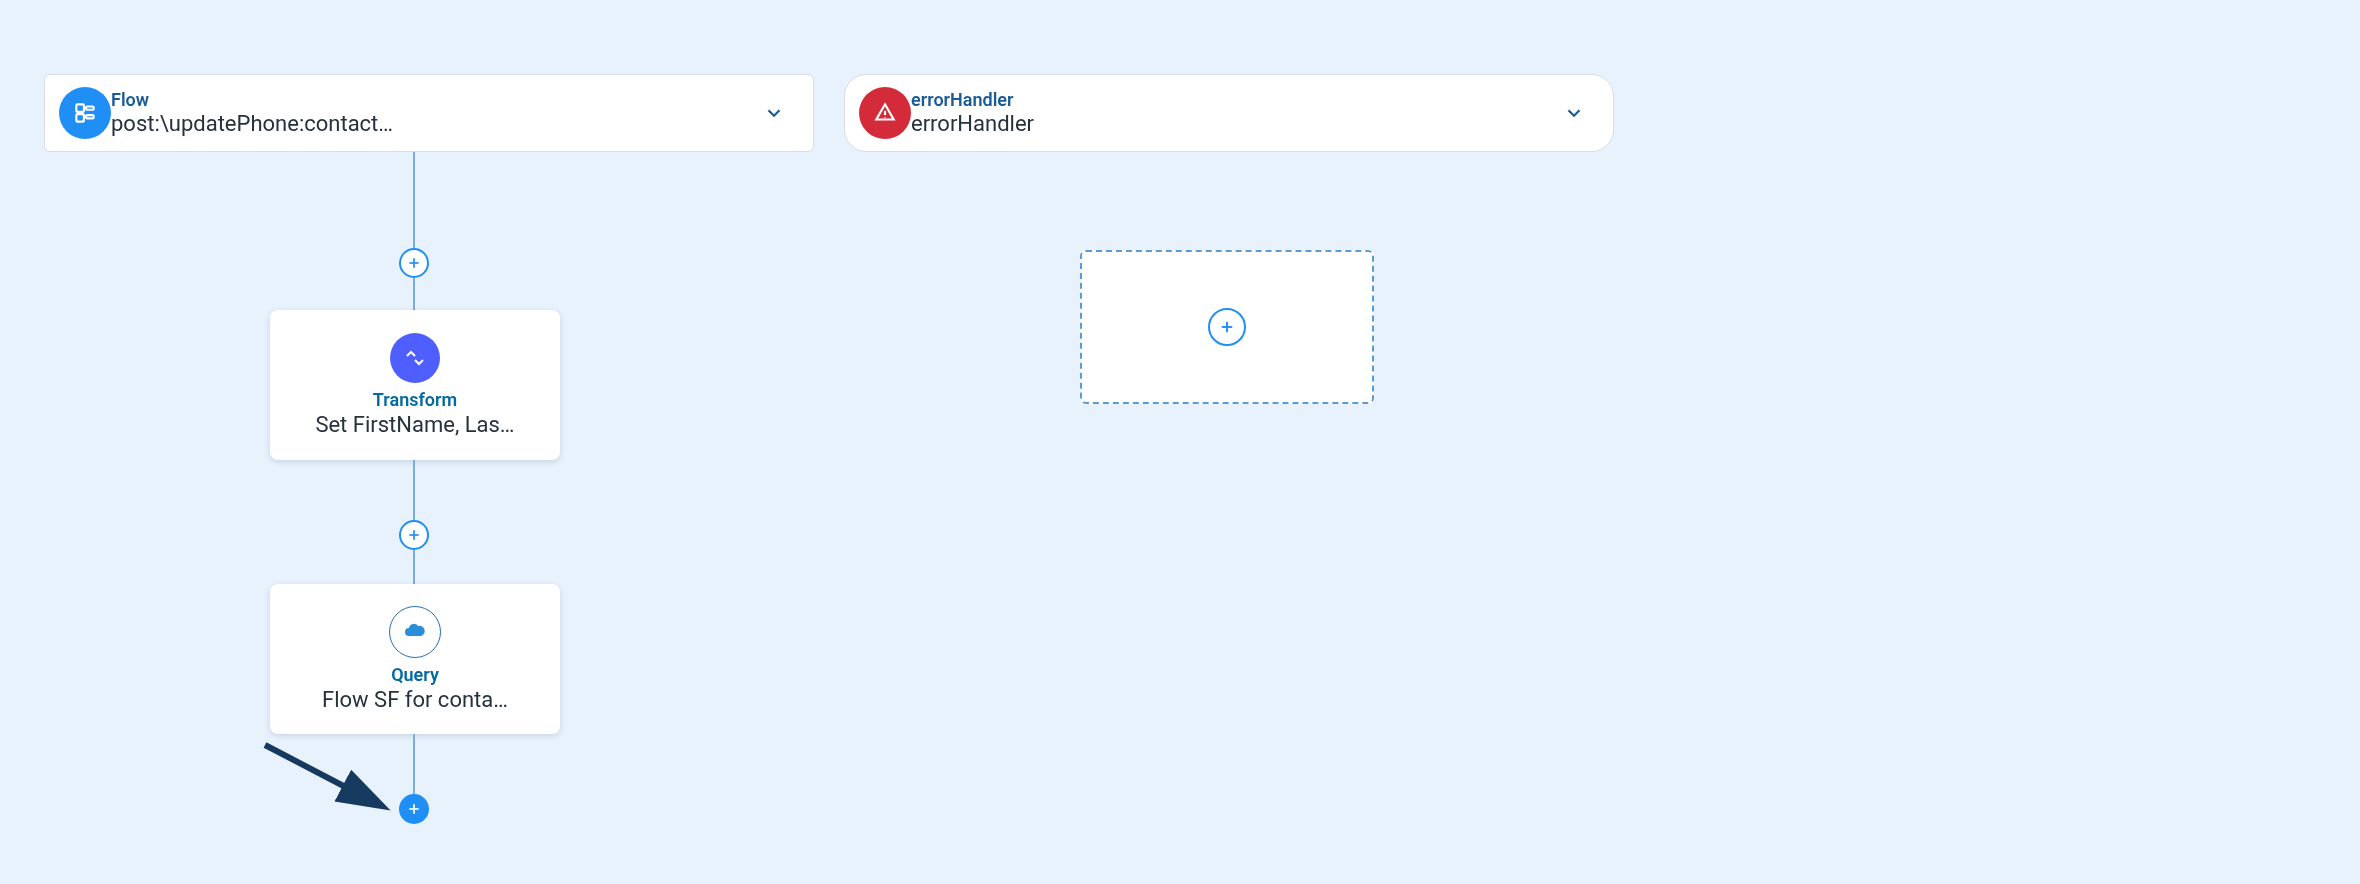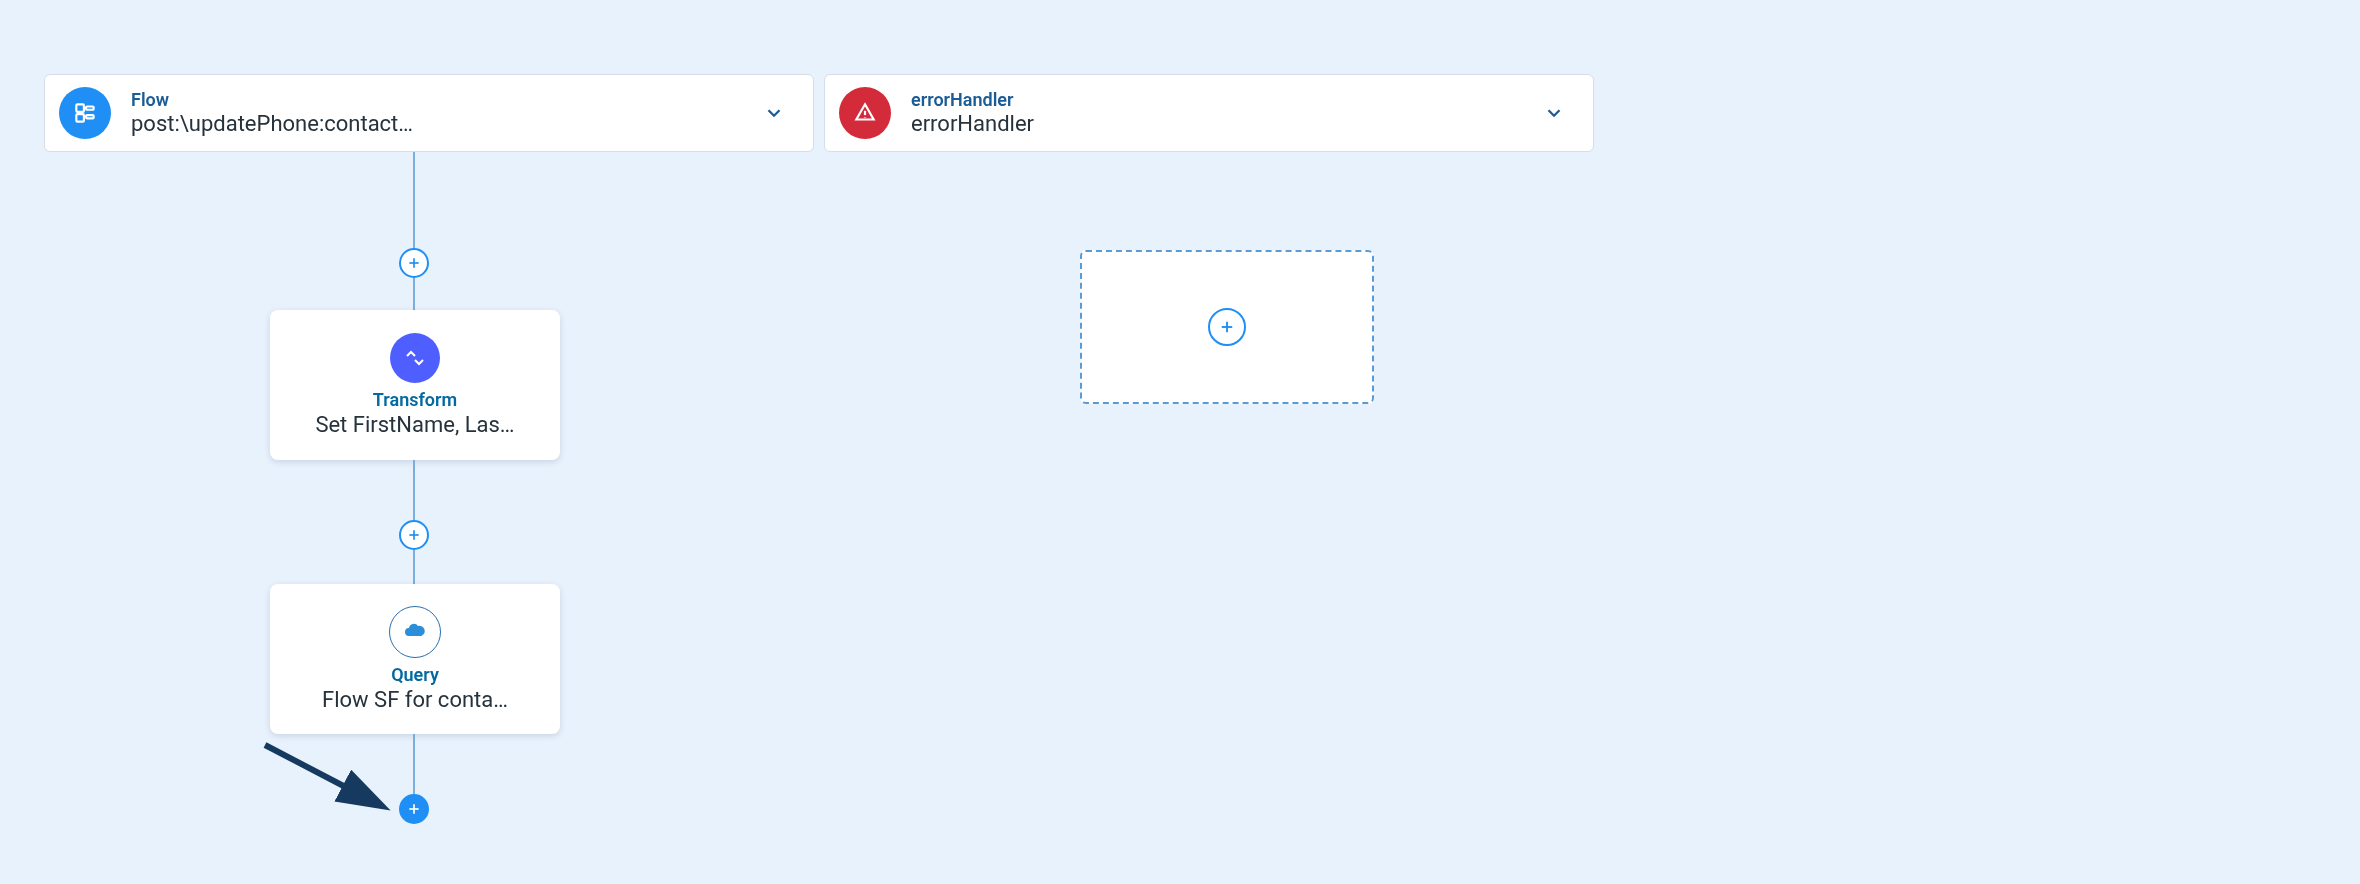--- a/index.html
+++ b/index.html
@@ -23,35 +23,34 @@
     height: 78px;
     background: #fff;
     border: 1px solid #d6dde6;
     border-radius: 6px;
     display: flex;
     align-items: center;
     padding: 0 28px 0 14px;
     box-sizing: border-box;
   }
   .header-box.flow { left: 44px; width: 770px; }
-  .header-box.err  { left: 824px; width: 770px; }
+  .header-box.err  { left: 844px; width: 770px; border-radius: 22px; }
 
   .hb-icon {
     width: 52px; height: 52px;
     border-radius: 50%;
     display:flex; align-items:center; justify-content:center;
     flex-shrink:0;
   }
   .hb-icon.flow-icon { background:#1f8ff5; }
   .hb-icon.err-icon  { background:#d42b3a; }
 
   .hb-icon svg { width:26px; height:26px; stroke:#fff; fill:none; stroke-width:2; }
 
   .hb-text {
-    margin-left: 20px;
     display:flex; flex-direction:column;
     line-height:1.2;
     min-width:0;
     flex:1;
   }
   .hb-label {
     font-size: 18px;
     font-weight:600;
     color:#1b5c96;
   }

